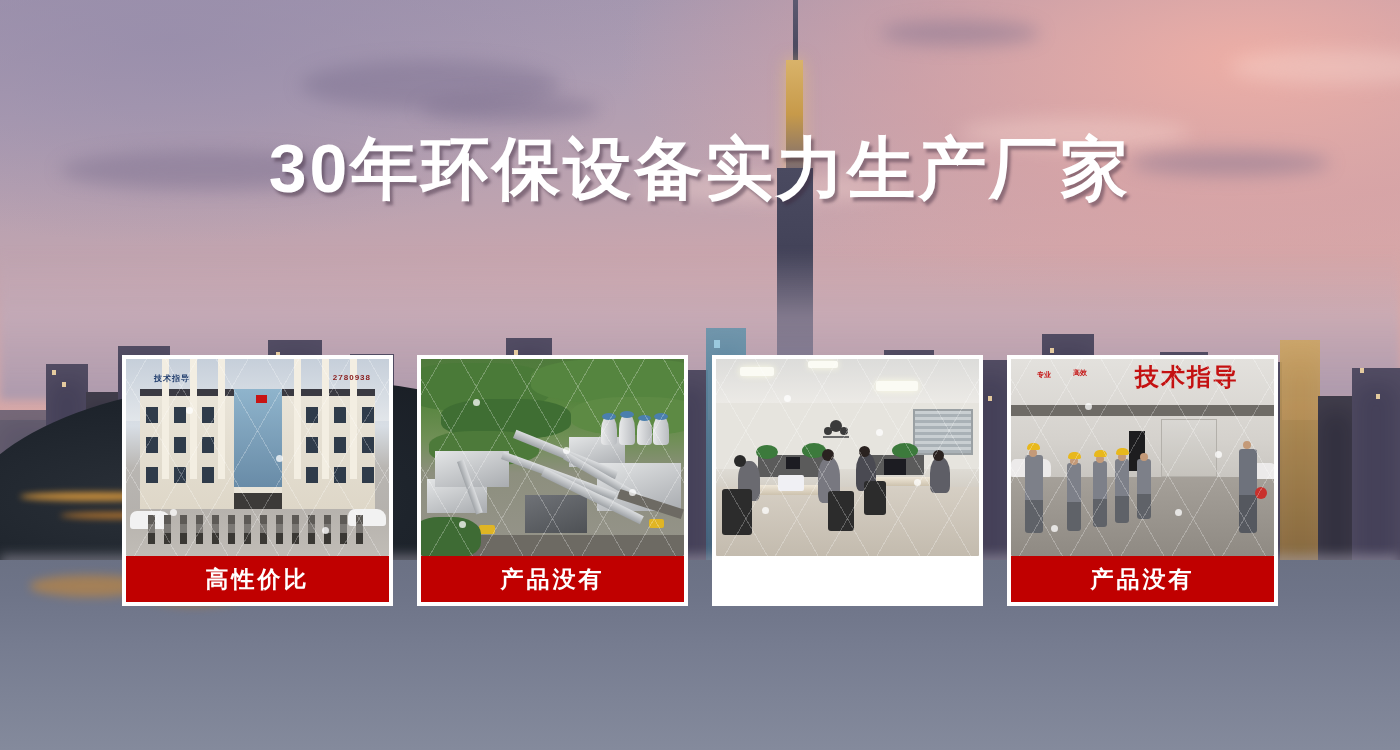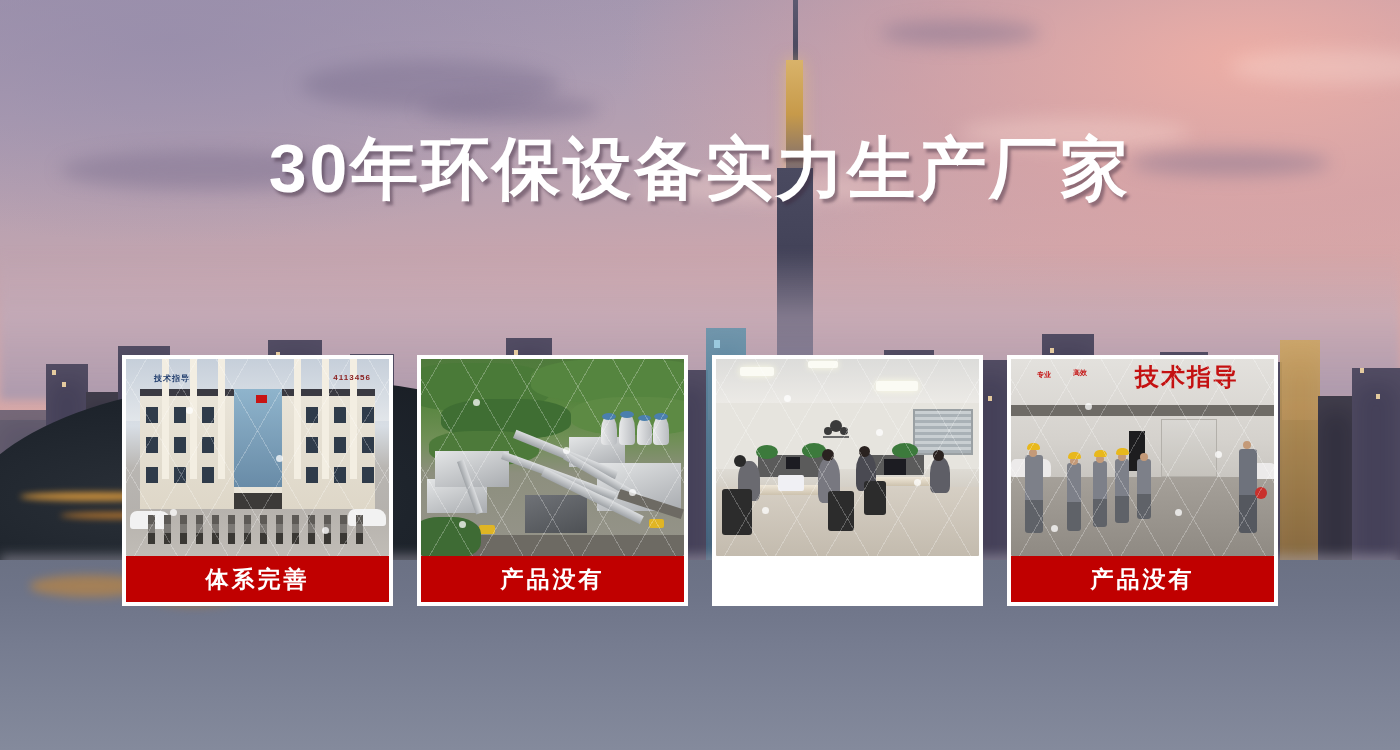--- a/index.html
+++ b/index.html
@@ -329,29 +329,29 @@
           <div class="p1-person" style="left:102px;top:156px;"></div>
           <div class="p1-person" style="left:118px;top:156px;"></div>
           <div class="p1-person" style="left:134px;top:156px;"></div>
           <div class="p1-person" style="left:150px;top:156px;"></div>
           <div class="p1-person" style="left:166px;top:156px;"></div>
           <div class="p1-person" style="left:182px;top:156px;"></div>
           <div class="p1-person" style="left:198px;top:156px;"></div>
           <div class="p1-person" style="left:214px;top:156px;"></div>
           <div class="p1-person" style="left:230px;top:156px;"></div>
           <div class="p1-sign">技术指导</div>
-          <div class="p1-tel">4113456</div>
+          <div class="p1-tel">2780938</div>
         </div>
         <div class="mesh"></div>
         <div class="wmdot" style="left:60px;top:48px;"></div>
         <div class="wmdot" style="left:150px;top:96px;"></div>
         <div class="wmdot" style="left:44px;top:150px;"></div>
         <div class="wmdot" style="left:196px;top:168px;"></div>
       </div>
-      <div class="card-cap">体系完善</div>
+      <div class="card-cap">高性价比</div>
     </div>
 
     <div class="card">
       <div class="card-photo">
         <div class="p2">
           <div class="p2-field" style="left:-20px;top:4px;width:150px;height:48px;background:#4a7a38;"></div>
           <div class="p2-field" style="left:110px;top:0px;width:180px;height:44px;background:#55853f;"></div>
           <div class="p2-field" style="left:20px;top:40px;width:130px;height:40px;background:#3f6e33;"></div>
           <div class="p2-field" style="left:150px;top:38px;width:130px;height:38px;background:#5d8a44;"></div>
           <div class="p2-field" style="left:8px;top:72px;width:110px;height:34px;background:#4d7a3a;"></div>

